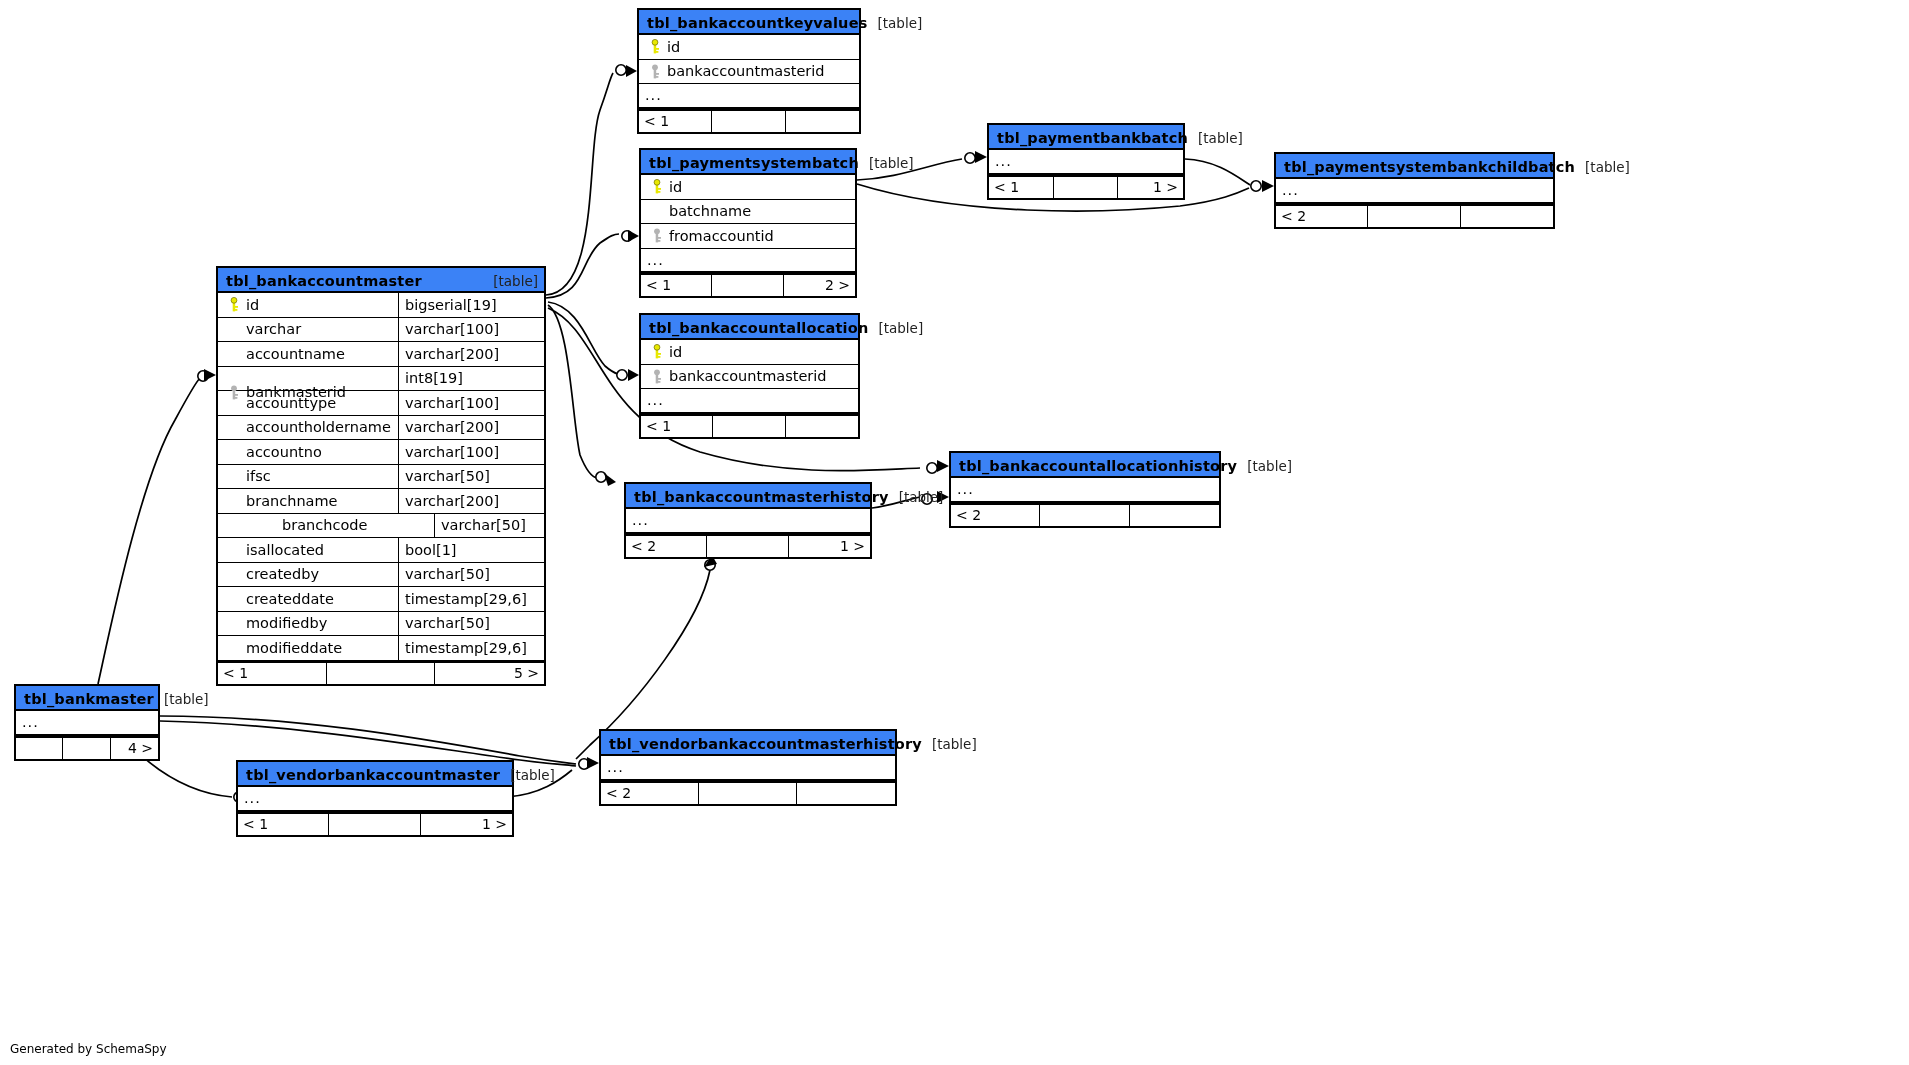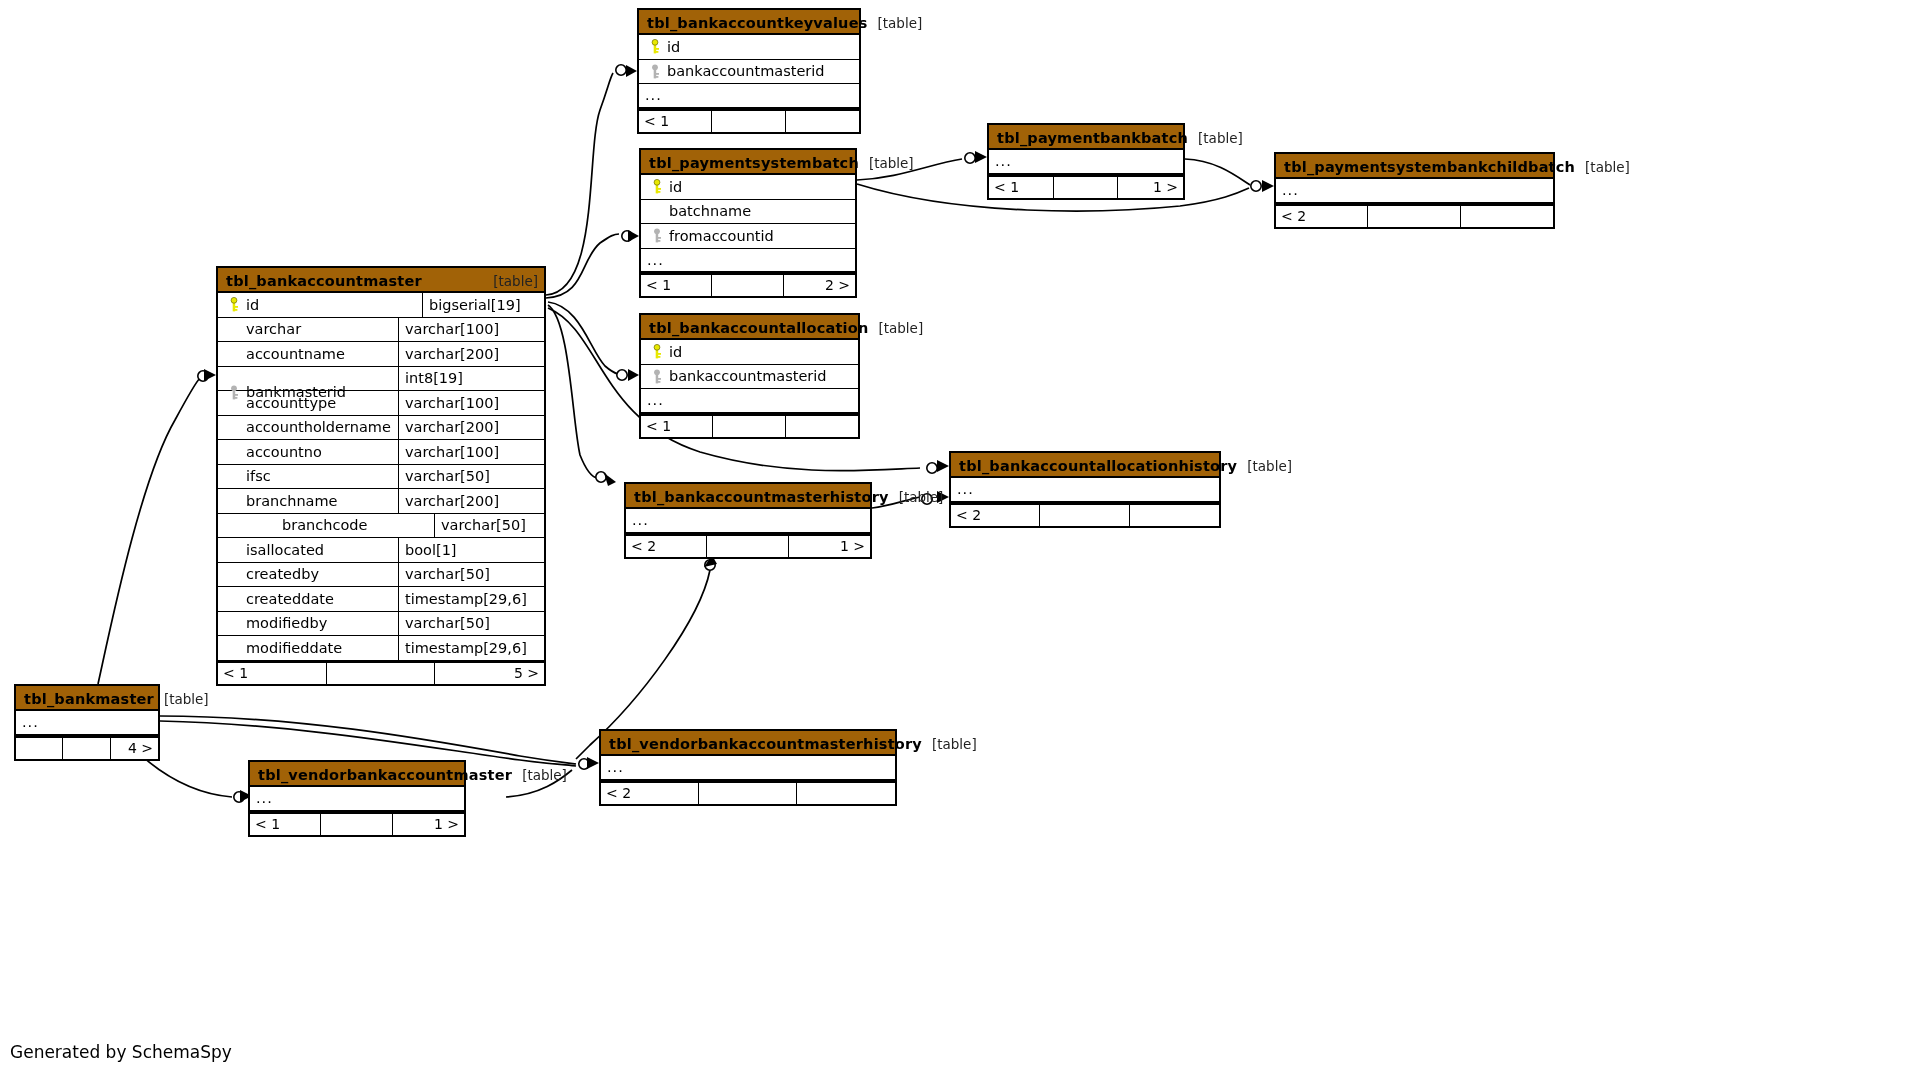--- a/index.html
+++ b/index.html
@@ -32,21 +32,21 @@
   .table-node {
     position: absolute;
     z-index: 5;
     background: #ffffff;
     border: 2px solid #000000;
     box-sizing: border-box;
     font-size: 14.5px;
     color: #000000;
   }
   .tbl-header {
-    background: #a16207;
+    background: #3b82f6;
     border-bottom: 2px solid #000000;
     height: 25px;
     line-height: 25px;
     display: flex;
     align-items: center;
     justify-content: space-between;
     padding: 4px 6px 0 8px;
     box-sizing: border-box;
     white-space: nowrap;
   }
@@ -123,21 +123,21 @@
     overflow: hidden;
   }
   .footer-cell:last-child { border-right: none; }
   .fc-left  { text-align: left; }
   .fc-mid   { text-align: center; }
   .fc-right { text-align: right; }
   .gen-note {
     position: absolute;
     left: 10px;
     top: 1042px;
-    font-size: 17px;
+    font-size: 12px;
     color: #000000;
     z-index: 6;
     white-space: nowrap;
   }
   svg.keyicon { display:block; }
 </style>
 </head>
 <body>
 
 <div id="canvas">
@@ -372,21 +372,21 @@
               <span class="keyslot">
                 <svg class="keyicon" width="11" height="15" viewBox="0 0 11 15">
                   <rect x="3.7" y="5.2" width="2.5" height="9.2" fill="#e8e800"></rect>
                   <rect x="6.0" y="9.0" width="3.0" height="1.8" fill="#e8e800"></rect>
                   <rect x="6.0" y="12.0" width="2.4" height="1.8" fill="#e8e800"></rect>
                   <circle cx="5.0" cy="3.3" r="2.9" fill="#e8e800" stroke="#6b6b00" stroke-width="0.7"></circle>
                 </svg>
               </span>
               <span class="col-label">id</span>
             </div>
-            <div class="col-type" style="flex: 1 1 auto; margin-left: 24px;">bigserial[19]</div>
+            <div class="col-type" style="flex: 1 1 auto;">bigserial[19]</div>
           </div>
           <div class="col-row">
             <div class="col-left" style="width: 180px; min-width: 180px;">
               <span class="keyslot"></span>
               <span class="col-label">varchar</span>
             </div>
             <div class="col-type" style="flex: 1 1 auto;">varchar[100]</div>
           </div>
           <div class="col-row">
             <div class="col-left" style="width: 180px; min-width: 180px;">
@@ -542,21 +542,21 @@
     </div>
     <div class="tbl-body">
           <div class="ellipsis-row">...</div>
           <div class="footer-row">
             <div class="footer-cell fc-left">&lt; 2</div>
             <div class="footer-cell fc-mid"></div>
             <div class="footer-cell fc-right"></div>
           </div>
         </div>
   </div>
-      <div class="table-node" style="left: 248px; top: 760px; width: 218px;">
+      <div class="table-node" style="left: 236px; top: 760px; width: 278px;">
     <div class="tbl-header">
       <span class="tbl-name">tbl_vendorbankaccountmaster</span>
       <span class="tbl-tag">[table]</span>
     </div>
     <div class="tbl-body">
           <div class="ellipsis-row">...</div>
           <div class="footer-row">
             <div class="footer-cell fc-left">&lt; 1</div>
             <div class="footer-cell fc-mid"></div>
             <div class="footer-cell fc-right">1 &gt;</div>

